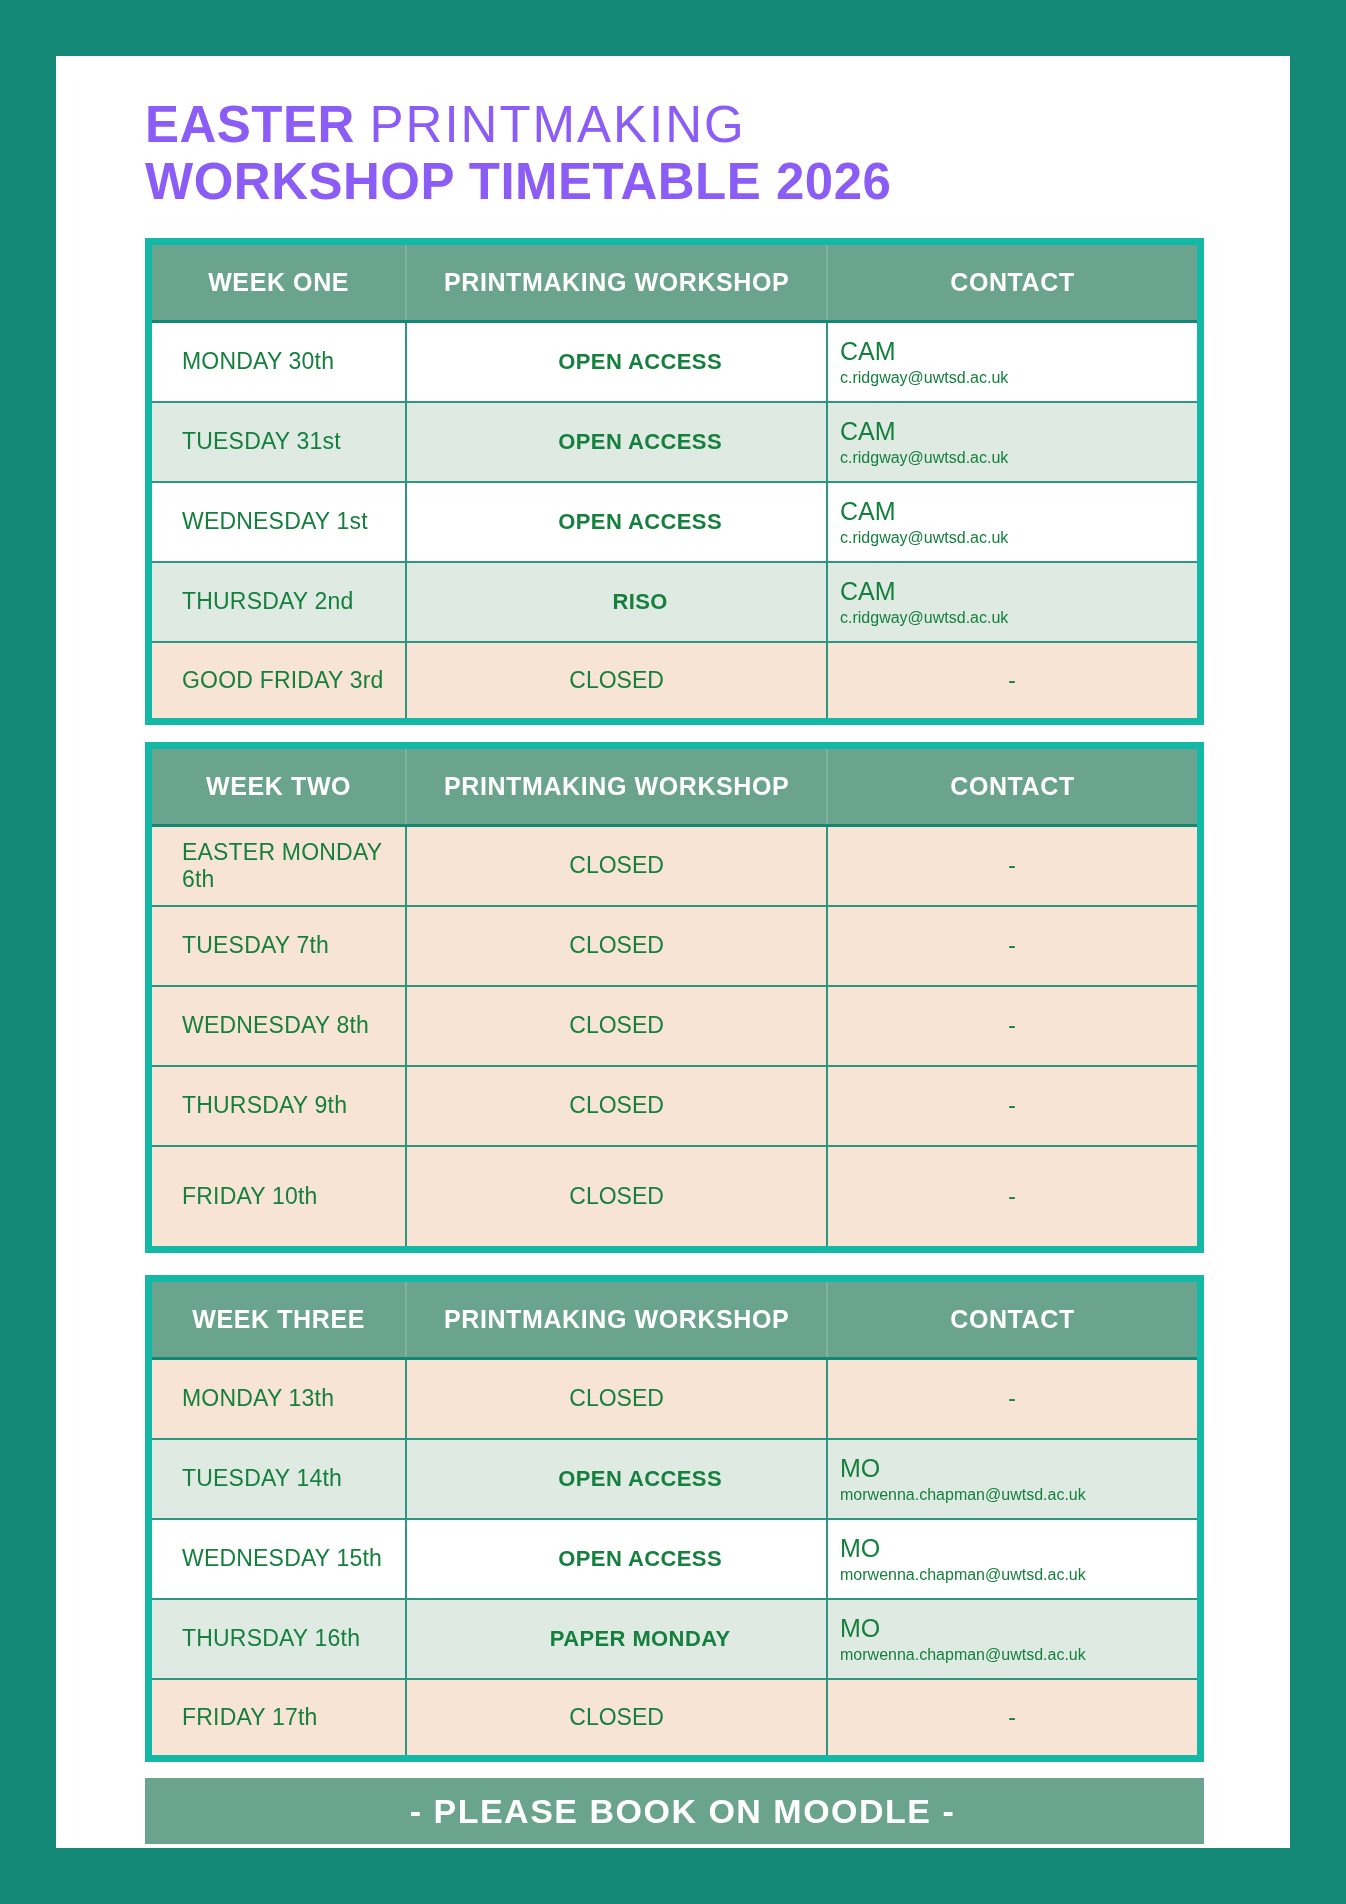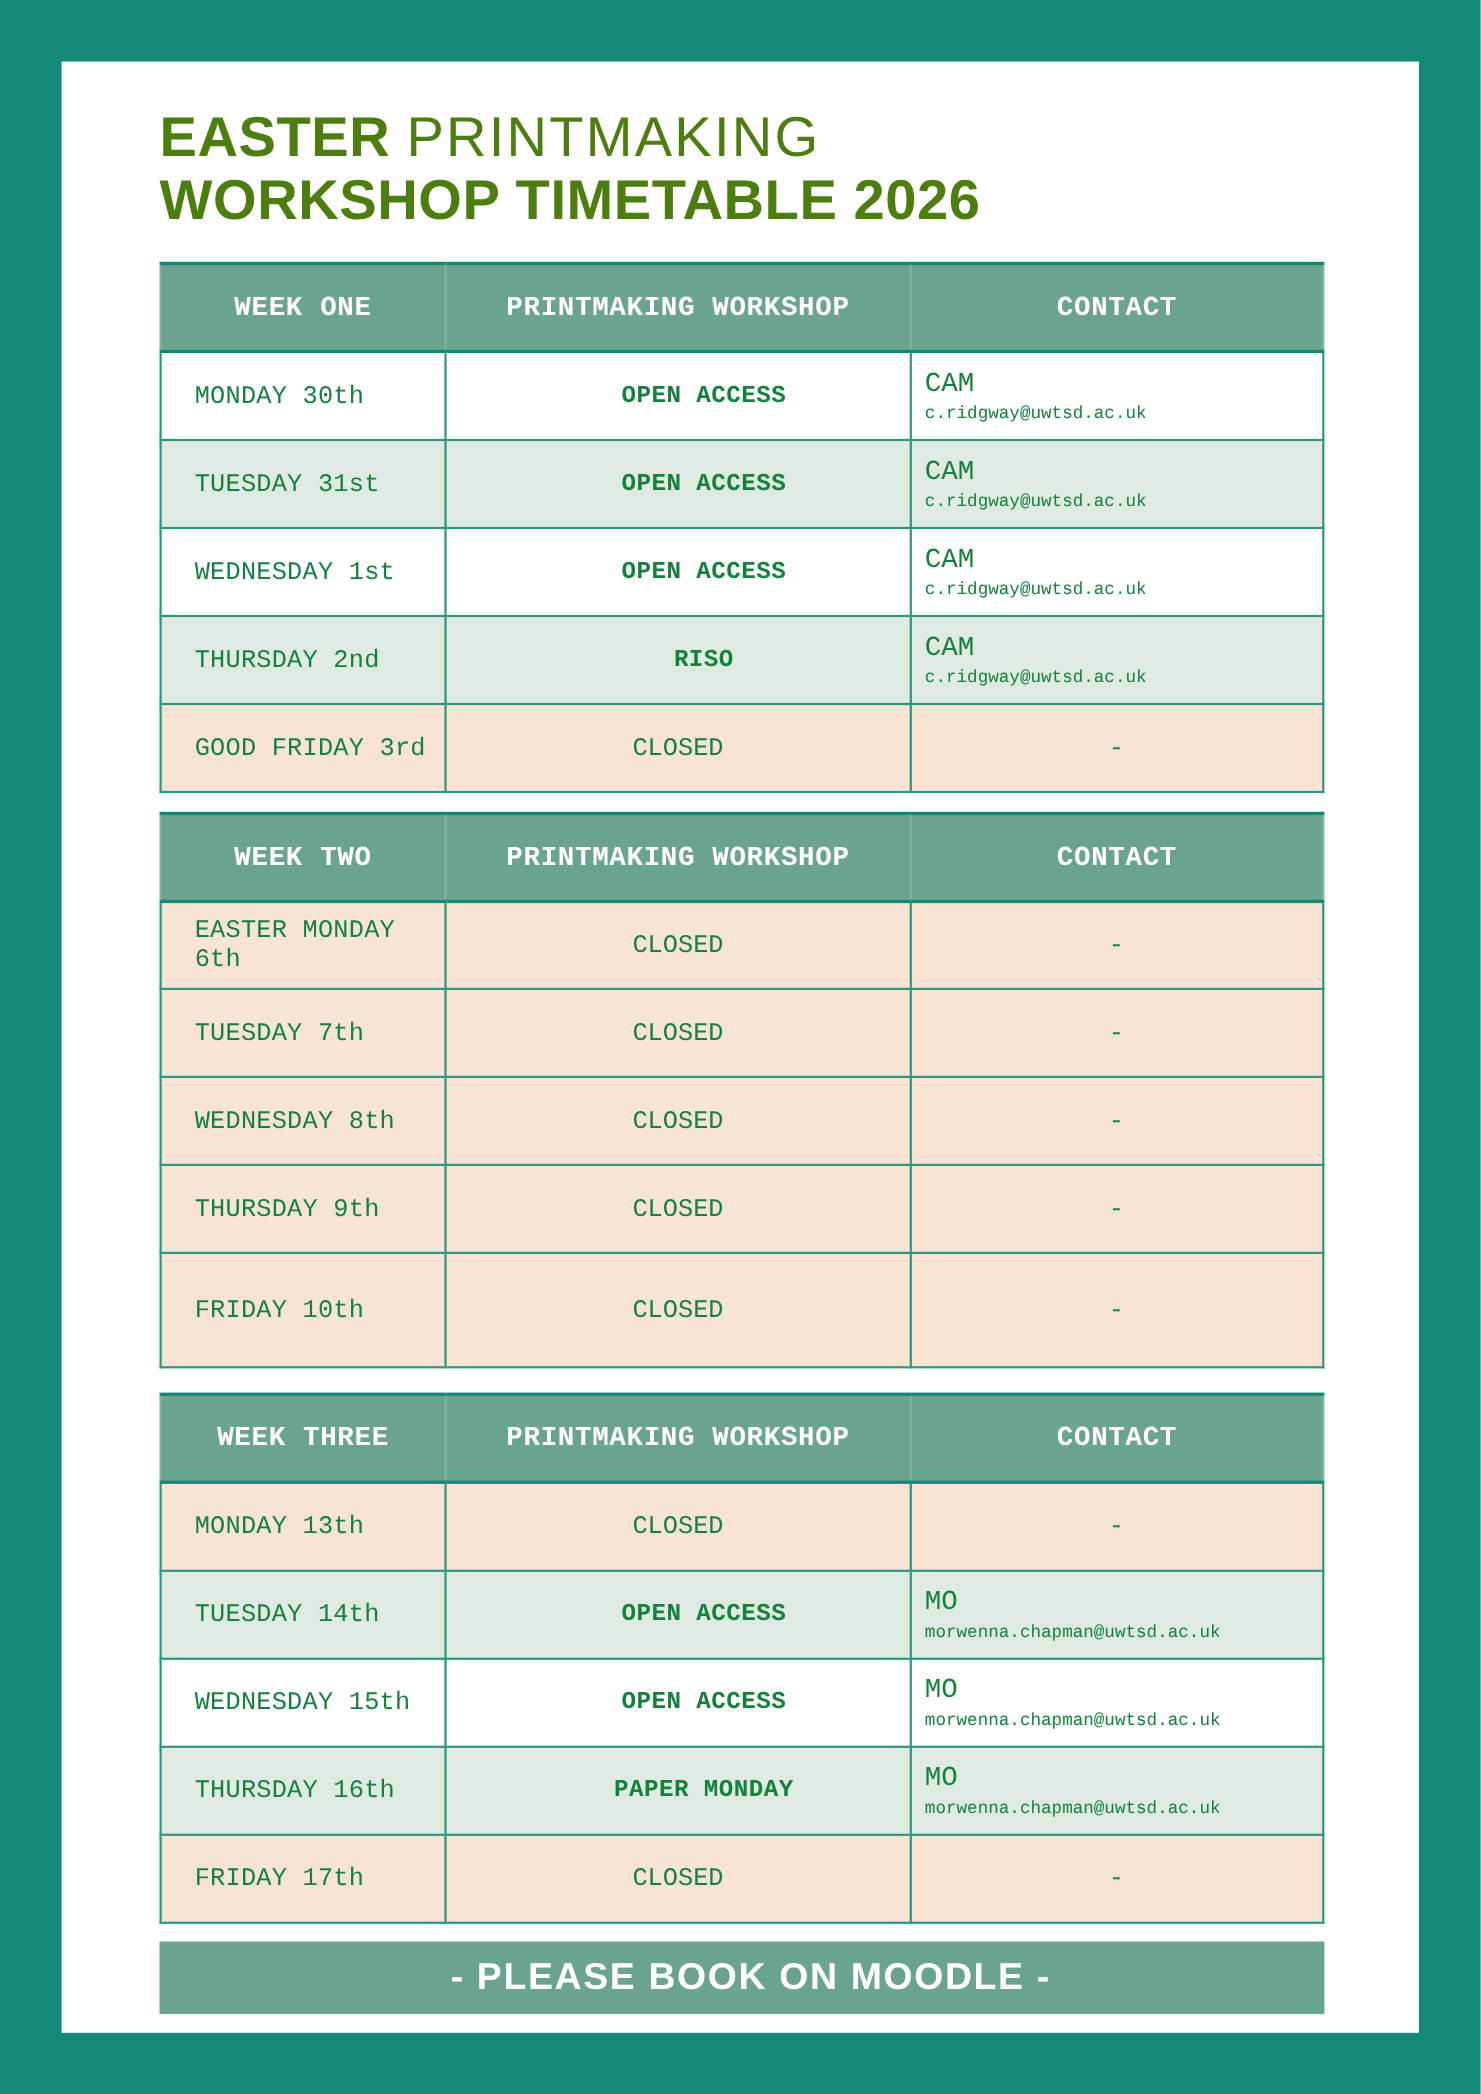--- a/index.html
+++ b/index.html
@@ -10,35 +10,34 @@
     position:relative;
   }
   .sheet {
     position:absolute; left:56px; top:56px; right:56px; bottom:56px;
     background:#ffffff;
     box-sizing:border-box;
     padding:40px 86px 0 89px;
     overflow:hidden;
   }
   .title {
-    color:#4d7c0f;
+    color:#8b5cf6;
     font-size:51px;
     line-height:1.12;
     font-weight:800;
     letter-spacing:0.5px;
     margin:0;
   }
   .title .light { font-weight:400; letter-spacing:2px; }
 
   table.tt {
     width:100%;
     border-collapse:collapse;
     table-layout:fixed;
-    border:2px solid #14b8a6;
-    font-family:Liberation Mono, monospace;
+    border:7px solid #14b8a6;
   }
   .tt-1 { margin-top:28px; }
   .tt-2 { margin-top:17px; }
   .tt-3 { margin-top:22px; }
   col.col-day { width:24.5%; }
   col.col-mid { width:40%; }
   col.col-contact { width:35.5%; }
 
   table.tt th {
     background:#6BA48E;

